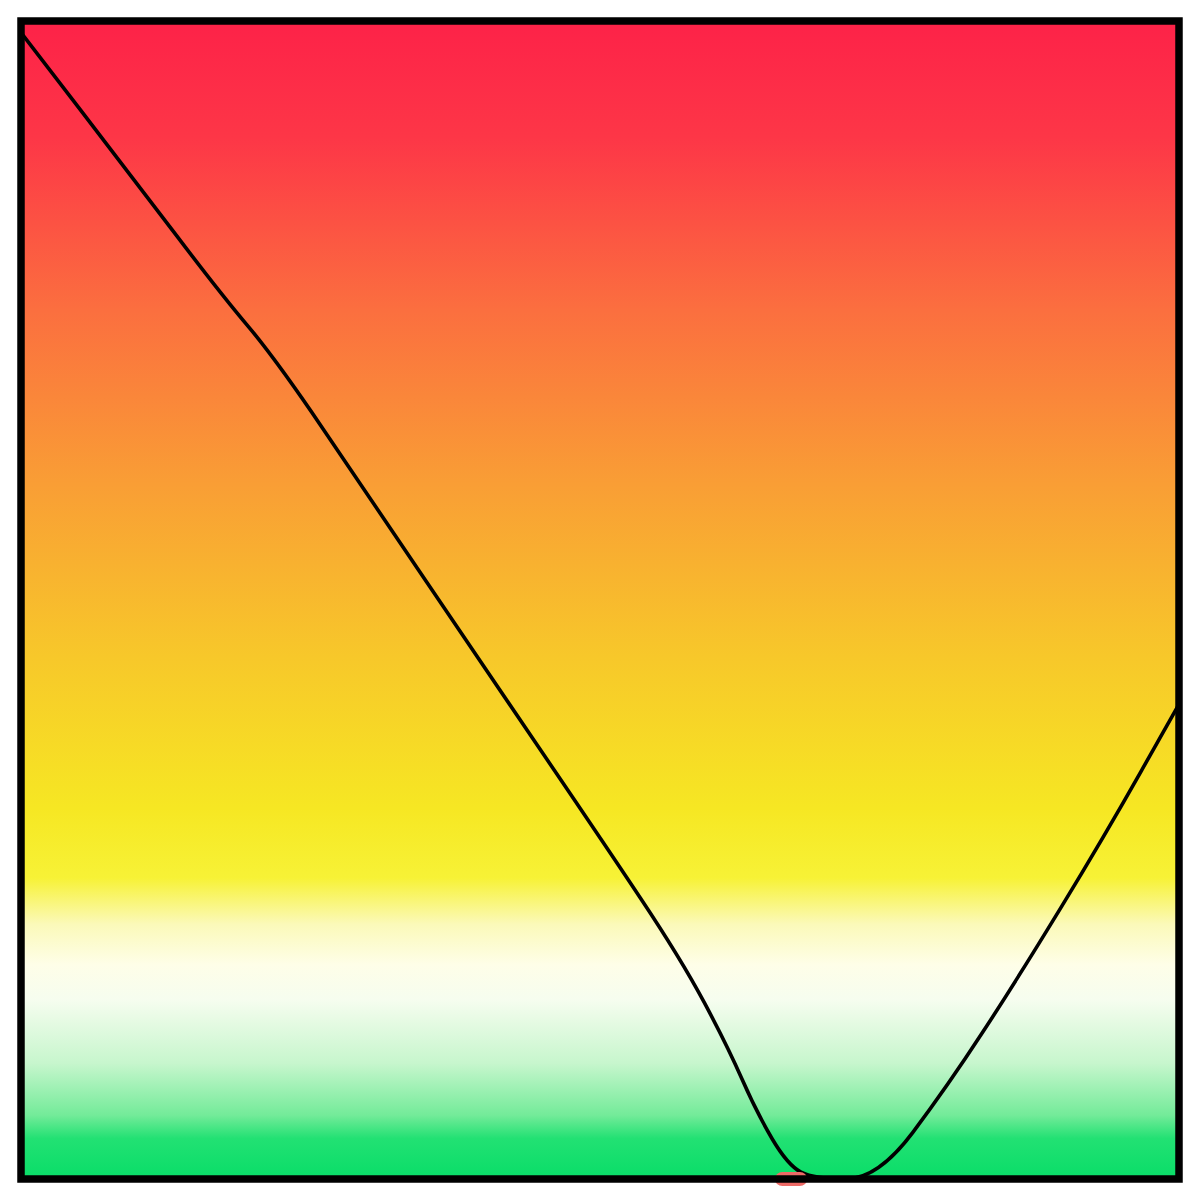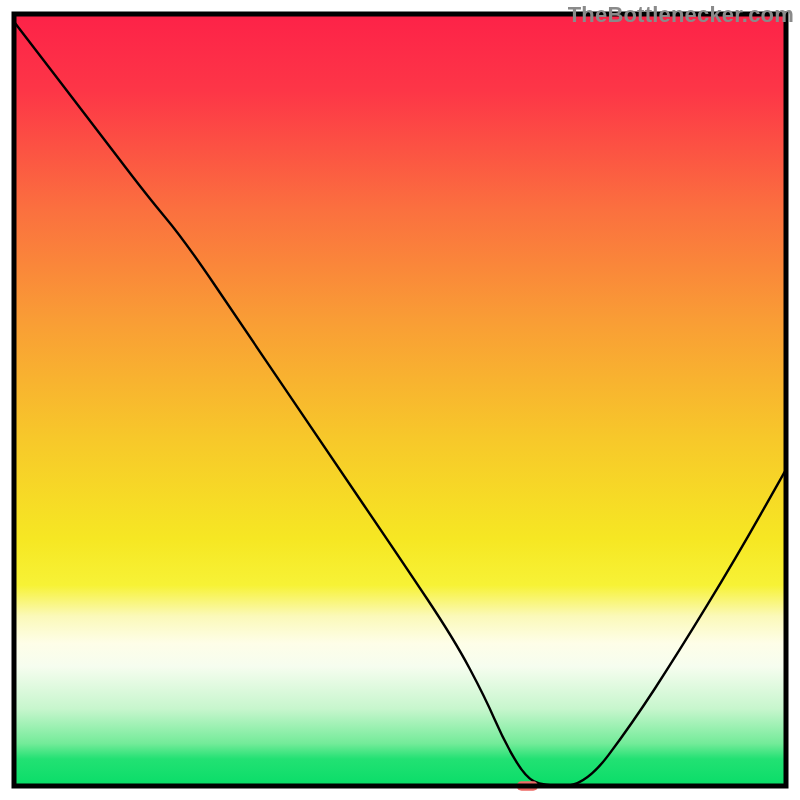--- a/index.html
+++ b/index.html
@@ -44,21 +44,20 @@
     fill: none;
     stroke: #000000;
     stroke-width: 5;
   }
 </style>
 </head>
 <body>
 
 <div class="chart-container">
 
-  <div class="watermark">TheBottlenecker.com</div>
 
   <svg width="800" height="800" viewBox="0 0 800 800">
     <defs>
       <linearGradient id="bg-grad" x1="0" y1="0" x2="0" y2="1">
           <stop offset="0%" stop-color="#fd2248"></stop>
           <stop offset="10%" stop-color="#fd3647"></stop>
           <stop offset="25%" stop-color="#fb6f3f"></stop>
           <stop offset="40%" stop-color="#f99e35"></stop>
           <stop offset="55.00000000000001%" stop-color="#f7c82a"></stop>
           <stop offset="68%" stop-color="#f6e723"></stop>

